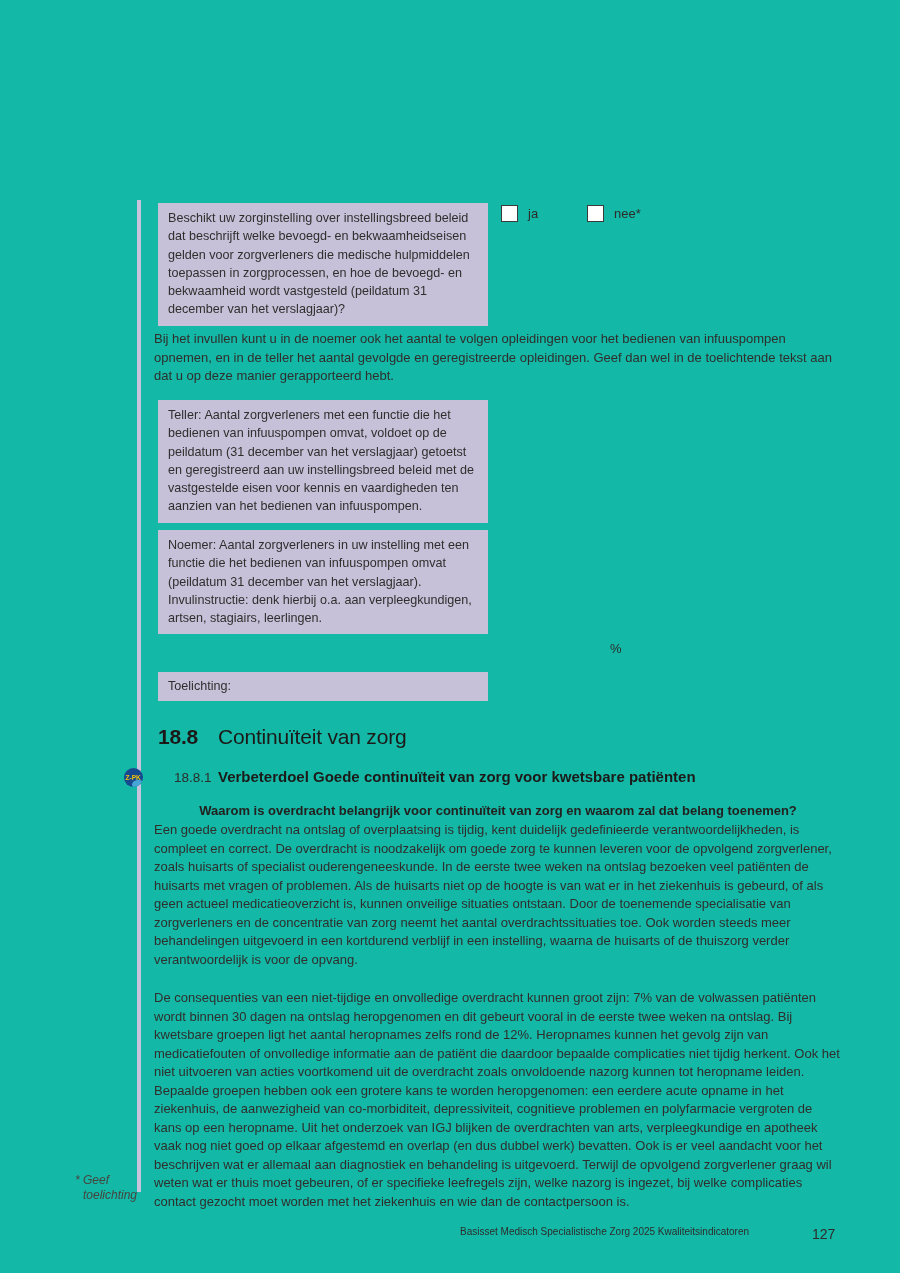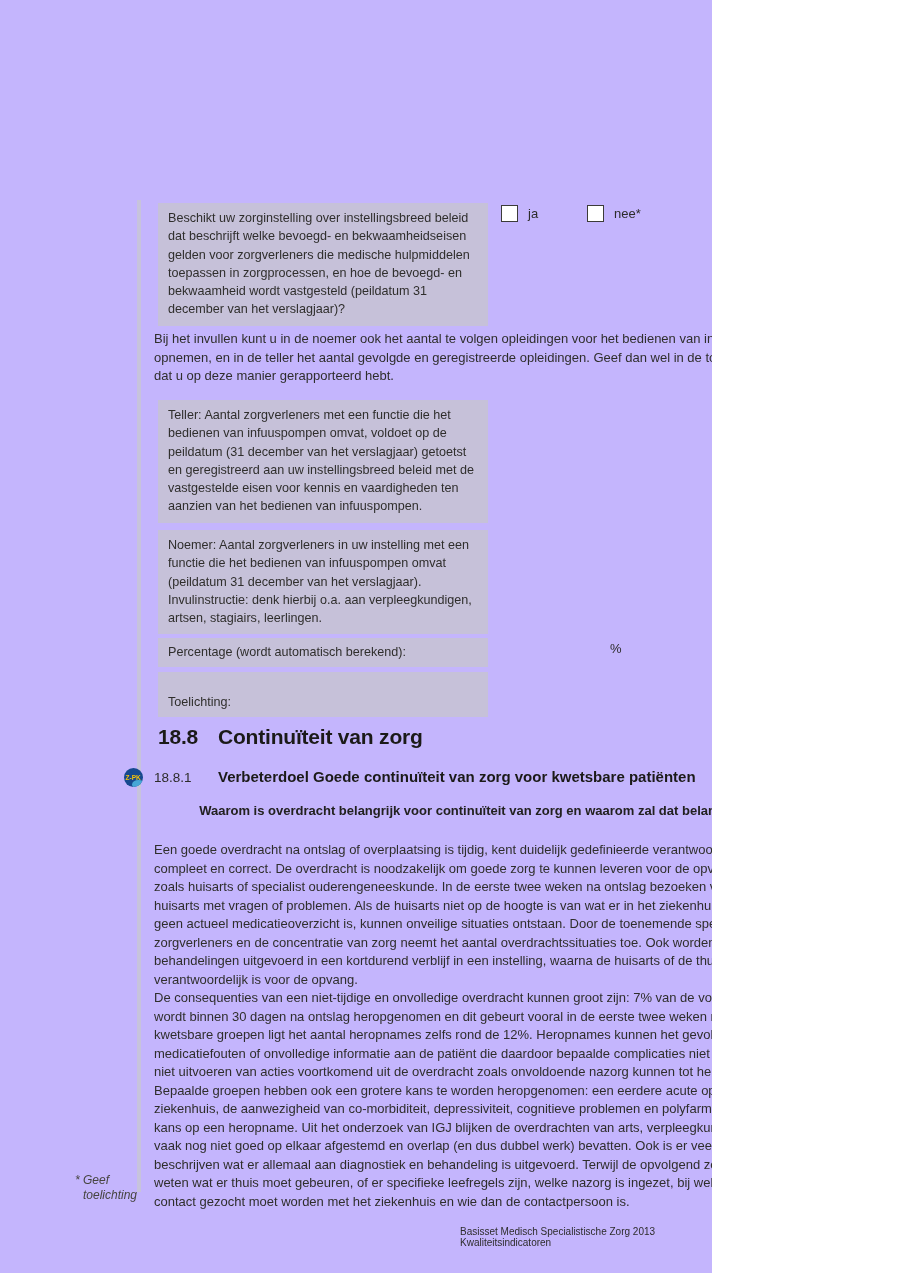--- a/index.html
+++ b/index.html
@@ -1,42 +1,42 @@
 <!DOCTYPE html>
 <html><head>
 <meta charset="utf-8">
 <style>
   html,body{margin:0;padding:0;background:#ffffff;}
-  .page{position:relative;width:712px;height:1273px;background:#c4b5fd;overflow:hidden;
+  .page{position:relative;width:900px;height:1273px;background:#14b8a6;overflow:hidden;
         font-family:"Liberation Sans",sans-serif;color:#2d2c2b;}
   .accent-bar{position:absolute;left:137px;top:200px;width:4px;height:992px;background:#c7c3dc;}
   .pbox{position:absolute;left:158px;width:330px;box-sizing:border-box;background:#c6c1d9;
         padding:6px 10px 7px 10px;font-size:12.6px;line-height:18.3px;color:#2f2e2c;}
   .qbox{top:203px;}
   .tellerbox{top:400px;}
   .noemerbox{top:530px;}
   .percbox{top:638px;padding-top:5px;padding-bottom:6px;}
-  .toelbox{top:672px;padding-top:21px;padding-bottom:6px;}
+  .toelbox{top:672px;padding-top:5px;padding-bottom:6px;}
   .chk{position:absolute;width:17px;height:17px;background:#fff;border:1.6px solid #3c3b39;box-sizing:border-box;}
   .chk-ja{left:501px;top:205px;}
   .chk-nee{left:587px;top:205px;}
   .chk-label{position:absolute;font-size:13px;color:#2d2c2b;}
   .lbl-ja{left:528px;top:206px;text-align:center;}
   .lbl-nee{left:614px;top:206px;}
   .para{position:absolute;left:154px;width:688px;font-size:13px;line-height:18.5px;color:#2f2e2c;}
   .intro{top:330px;}
   .bold-heading{position:absolute;left:154px;width:688px;font-size:13px;line-height:18.5px;
         font-weight:700;color:#22211f;}
   .h-waarom{top:802px;text-align:center;}
-  .b-waarom{top:821px;margin-top:20px;}
+  .b-waarom{top:821px;}
   .h-risicos{top:970px;}
   .b-risicos{top:989px;}
   .sec-num{position:absolute;left:158px;top:725px;font-size:21px;font-weight:700;color:#1b1a18;letter-spacing:-0.2px;}
-  .sec-title{position:absolute;left:218px;top:725px;font-size:21px;font-weight:700;color:#1b1a18;letter-spacing:-0.2px;}
-  .sub-num{position:absolute;left:154px;top:770px;font-size:13.5px;color:#2d2c2b;}
+  .sec-title{position:absolute;left:218px;top:725px;font-size:21px;font-weight:400;color:#1b1a18;letter-spacing:-0.2px;}
+  .sub-num{position:absolute;left:174px;top:770px;font-size:13.5px;color:#2d2c2b;}
   .sub-title{position:absolute;left:218px;top:768px;font-size:15px;font-weight:700;color:#1b1a18;}
   .badge{position:absolute;left:124px;top:768px;width:19px;height:19px;border-radius:50%;
         background:#17498f;overflow:hidden;}
   .badge-bottom{position:absolute;right:-2px;bottom:-2px;width:13px;height:9px;background:#46a7d6;
         border-radius:50%;}
   .badge-text{position:absolute;left:1.5px;top:6px;font-size:6.5px;font-weight:700;color:#f6c20a;
         letter-spacing:0;}
   .pct-sign{position:absolute;left:610px;top:641px;font-size:13px;color:#2d2c2b;}
   .margin-note{position:absolute;left:75px;top:1173px;font-size:12px;line-height:15px;
         font-style:italic;color:#46443f;}
@@ -63,23 +63,20 @@
   <div class="para intro">Bij het invullen kunt u in de noemer ook het aantal te volgen opleidingen voor het bedienen van infuuspompen opnemen, en in de teller het aantal gevolgde en geregistreerde opleidingen. Geef dan wel in de toelichtende tekst aan dat u op deze manier gerapporteerd hebt.</div>
 
   <div class="pbox tellerbox">
     <span>Teller: Aantal zorgverleners met een functie die het bedienen van infuuspompen omvat, voldoet op de peildatum (31 december van het verslagjaar) getoetst en geregistreerd aan uw instellingsbreed beleid met de vastgestelde eisen voor kennis en vaardigheden ten aanzien van het bedienen van infuuspompen.</span>
   </div>
 
   <div class="pbox noemerbox">
     <span>Noemer: Aantal zorgverleners in uw instelling met een functie die het bedienen van infuuspompen omvat (peildatum 31 december van het verslagjaar). Invulinstructie: denk hierbij o.a. aan verpleegkundigen, artsen, stagiairs, leerlingen.</span>
   </div>
 
-  <div class="pbox percbox">
-    <span>Percentage (wordt automatisch berekend):</span>
-  </div>
   <div class="pct-sign">%</div>
 
   <div class="pbox toelbox">
     <span>Toelichting:</span>
   </div>
 
   <div class="sec-num">18.8</div>
   <div class="sec-title">Continuïteit van zorg</div>
 
   <span class="badge">
@@ -92,16 +89,16 @@
   <div class="bold-heading h-waarom">Waarom is overdracht belangrijk voor continuïteit van zorg en waarom zal dat belang toenemen?</div>
   <div class="para b-waarom">Een goede overdracht na ontslag of overplaatsing is tijdig, kent duidelijk gedefinieerde verantwoordelijkheden, is compleet en correct. De overdracht is noodzakelijk om goede zorg te kunnen leveren voor de opvolgend zorgverlener, zoals huisarts of specialist ouderengeneeskunde. In de eerste twee weken na ontslag bezoeken veel patiënten de huisarts met vragen of problemen. Als de huisarts niet op de hoogte is van wat er in het ziekenhuis is gebeurd, of als geen actueel medicatieoverzicht is, kunnen onveilige situaties ontstaan. Door de toenemende specialisatie van zorgverleners en de concentratie van zorg neemt het aantal overdrachtssituaties toe. Ook worden steeds meer behandelingen uitgevoerd in een kortdurend verblijf in een instelling, waarna de huisarts of de thuiszorg verder verantwoordelijk is voor de opvang.</div>
 
   <div class="para b-risicos">De consequenties van een niet-tijdige en onvolledige overdracht kunnen groot zijn: 7% van de volwassen patiënten wordt binnen 30 dagen na ontslag heropgenomen en dit gebeurt vooral in de eerste twee weken na ontslag. Bij kwetsbare groepen ligt het aantal heropnames zelfs rond de 12%. Heropnames kunnen het gevolg zijn van medicatiefouten of onvolledige informatie aan de patiënt die daardoor bepaalde complicaties niet tijdig herkent. Ook het niet uitvoeren van acties voortkomend uit de overdracht zoals onvoldoende nazorg kunnen tot heropname leiden. Bepaalde groepen hebben ook een grotere kans te worden heropgenomen: een eerdere acute opname in het ziekenhuis, de aanwezigheid van co-morbiditeit, depressiviteit, cognitieve problemen en polyfarmacie vergroten de kans op een heropname. Uit het onderzoek van IGJ blijken de overdrachten van arts, verpleegkundige en apotheek vaak nog niet goed op elkaar afgestemd en overlap (en dus dubbel werk) bevatten. Ook is er veel aandacht voor het beschrijven wat er allemaal aan diagnostiek en behandeling is uitgevoerd. Terwijl de opvolgend zorgverlener graag wil weten wat er thuis moet gebeuren, of er specifieke leefregels zijn, welke nazorg is ingezet, bij welke complicaties contact gezocht moet worden met het ziekenhuis en wie dan de contactpersoon is.</div>
 
   <div class="margin-note">
     <span>* Geef</span>
     <span class="l2">toelichting</span>
   </div>
 
-  <div class="footer-title">Basisset Medisch Specialistische Zorg 2013 Kwaliteitsindicatoren</div>
+  <div class="footer-title">Basisset Medisch Specialistische Zorg 2025 Kwaliteitsindicatoren</div>
   <div class="page-number">127</div>
 
 </div>
 
 </body></html>

